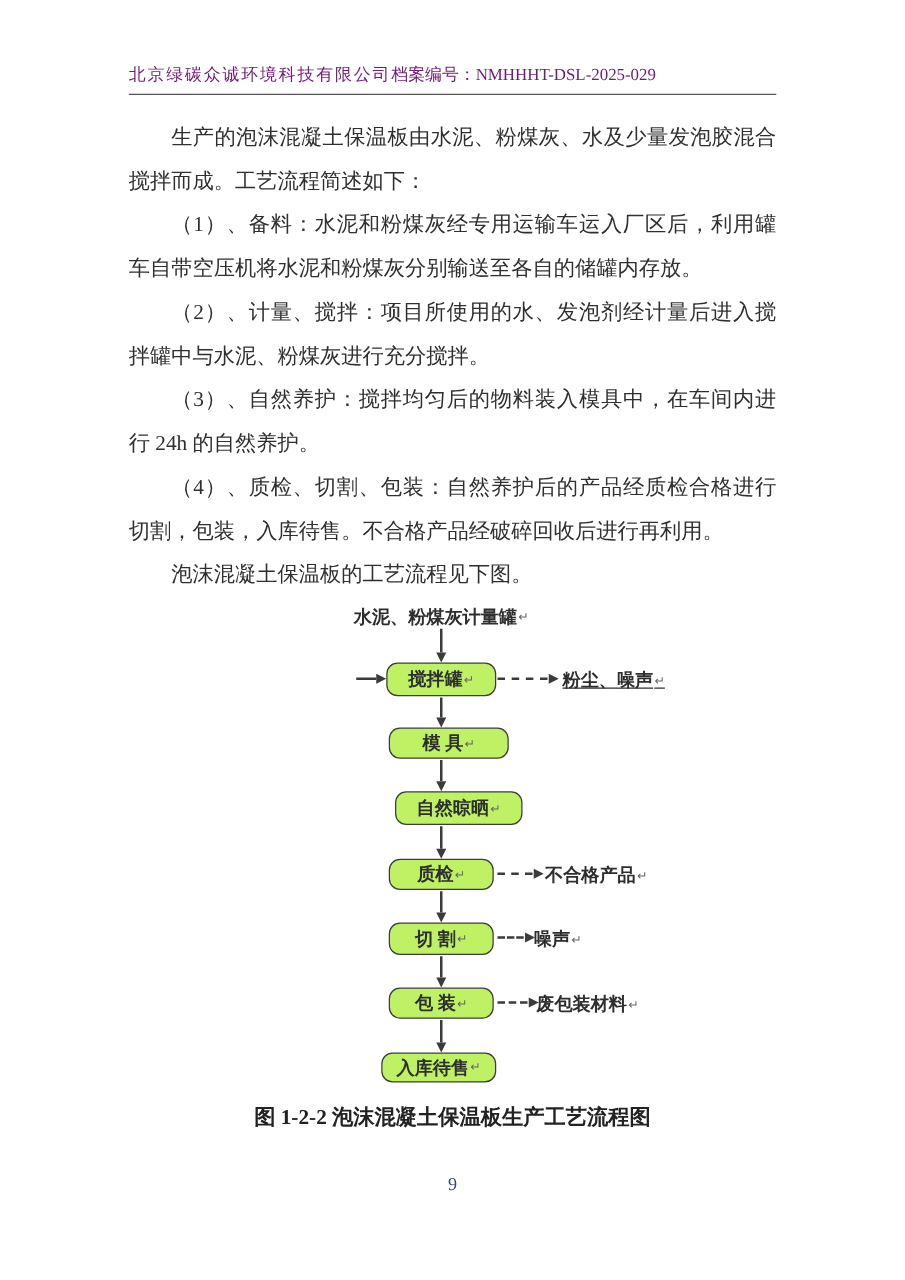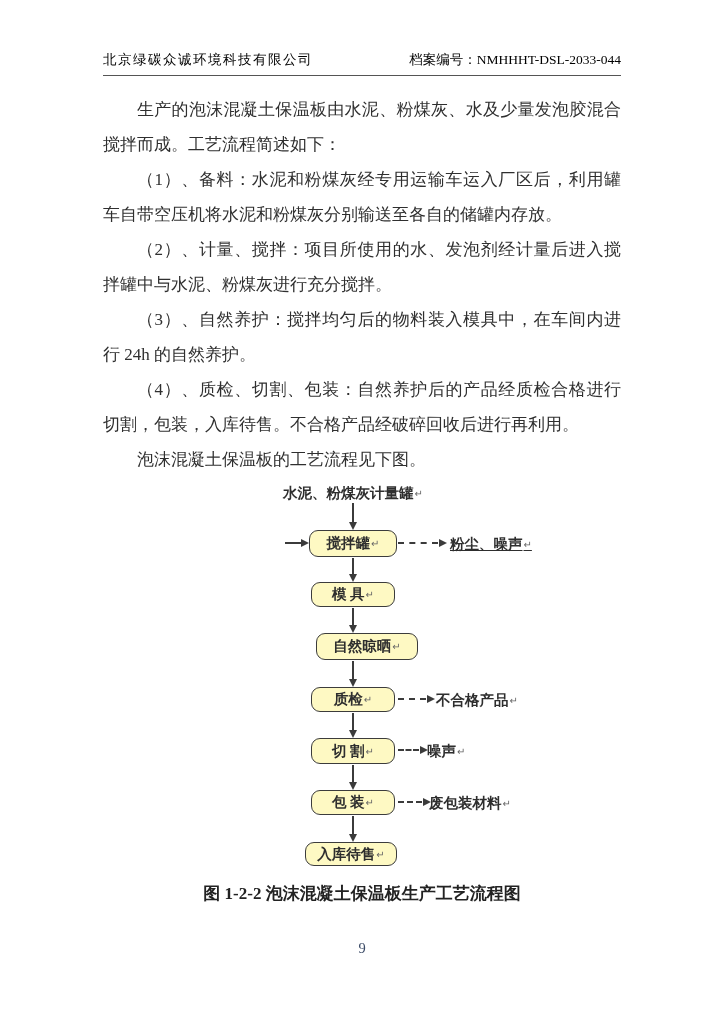--- a/index.html
+++ b/index.html
@@ -7,48 +7,48 @@
     position:relative;
     width:724px;height:1024px;
     background:#ffffff;
     font-family:"Liberation Serif", serif;
     color:#2f2f2f;
     overflow:hidden;
   }
   
   .hdr{
     position:absolute;left:103px;top:51px;width:518px;
-    display:flex;justify-content:space-between;align-items:flex-end;
-    font-size:13.5px;color:#000000;
+    display:flex;align-items:flex-end;
+    font-size:13.5px;color:#701a75;
     border-bottom:1.4px solid #555;
     padding-bottom:6px;
   }
   .hdr .company{letter-spacing:1.5px;}
   
   .bodytext{
     position:absolute;left:103px;top:92px;width:518px;
     font-size:17px;line-height:35px;
     text-align:justify;
   }
   .bodytext p{margin:0;text-indent:2em;}
   
   .chart{position:absolute;left:0;top:480px;width:724px;height:395px;}
   .fc-label{position:absolute;font-size:14.5px;font-weight:600;color:#2e2e2e;white-space:nowrap;}
   .rmark{font-size:10px;color:#666;font-weight:400;margin-left:1px;vertical-align:1px;}
   .top-label{left:353px;top:4px;transform:translateX(-50%);}
   .input-label{left:0;top:55px;width:283px;text-align:right;}
   .node{
     position:absolute;
-    border:1.6px solid #3c3c3c;border-radius:9px;background:#fef9c3;
+    border:1.6px solid #3c3c3c;border-radius:9px;background:#bef264;
     display:flex;align-items:center;justify-content:center;
     font-size:14.5px;font-weight:600;color:#2e2e2e;white-space:nowrap;
     box-sizing:border-box;
   }
   .n1{left:309px;top:50px;width:88px;height:27px;}
-  .n2{left:311px;top:102px;width:84px;height:25px;}
+  .n2{left:311px;top:102px;width:96px;height:25px;}
   .n3{left:316px;top:153px;width:102px;height:27px;}
   .n4{left:311px;top:207px;width:84px;height:25px;}
   .n5{left:311px;top:258px;width:84px;height:26px;}
   .n6{left:311px;top:310px;width:84px;height:25px;}
   .n7{left:305px;top:362px;width:92px;height:24px;}
   
   .varrow{position:absolute;left:352px;width:2px;background:#3b3b3b;}
   .varrow::after{
     content:"";position:absolute;left:-3.5px;bottom:-8px;
     border-left:4.5px solid transparent;border-right:4.5px solid transparent;
@@ -90,21 +90,21 @@
     font-size:14.5px;color:#3a4a66;
   }
 </style>
 </head>
 <body>
 
 <div class="page">
 
   <div class="hdr">
     <span class="company">北京绿碳众诚环境科技有限公司</span>
-    <span><span>档案编号：</span><span>NMHHHT-DSL-2033-044</span></span>
+    <span><span>档案编号：</span><span>NMHHHT-DSL-2025-029</span></span>
   </div>
 
   <div class="bodytext">
     <p>生产的泡沫混凝土保温板由水泥、粉煤灰、水及少量发泡胶混合搅拌而成。工艺流程简述如下：</p>
     <p>（1）、备料：水泥和粉煤灰经专用运输车运入厂区后，利用罐车自带空压机将水泥和粉煤灰分别输送至各自的储罐内存放。</p>
     <p>（2）、计量、搅拌：项目所使用的水、发泡剂经计量后进入搅拌罐中与水泥、粉煤灰进行充分搅拌。</p>
     <p>（3）、自然养护：搅拌均匀后的物料装入模具中，在车间内进行 24h 的自然养护。</p>
     <p>（4）、质检、切割、包装：自然养护后的产品经质检合格进行切割，包装，入库待售。不合格产品经破碎回收后进行再利用。</p>
     <p>泡沫混凝土保温板的工艺流程见下图。</p>
   </div>

